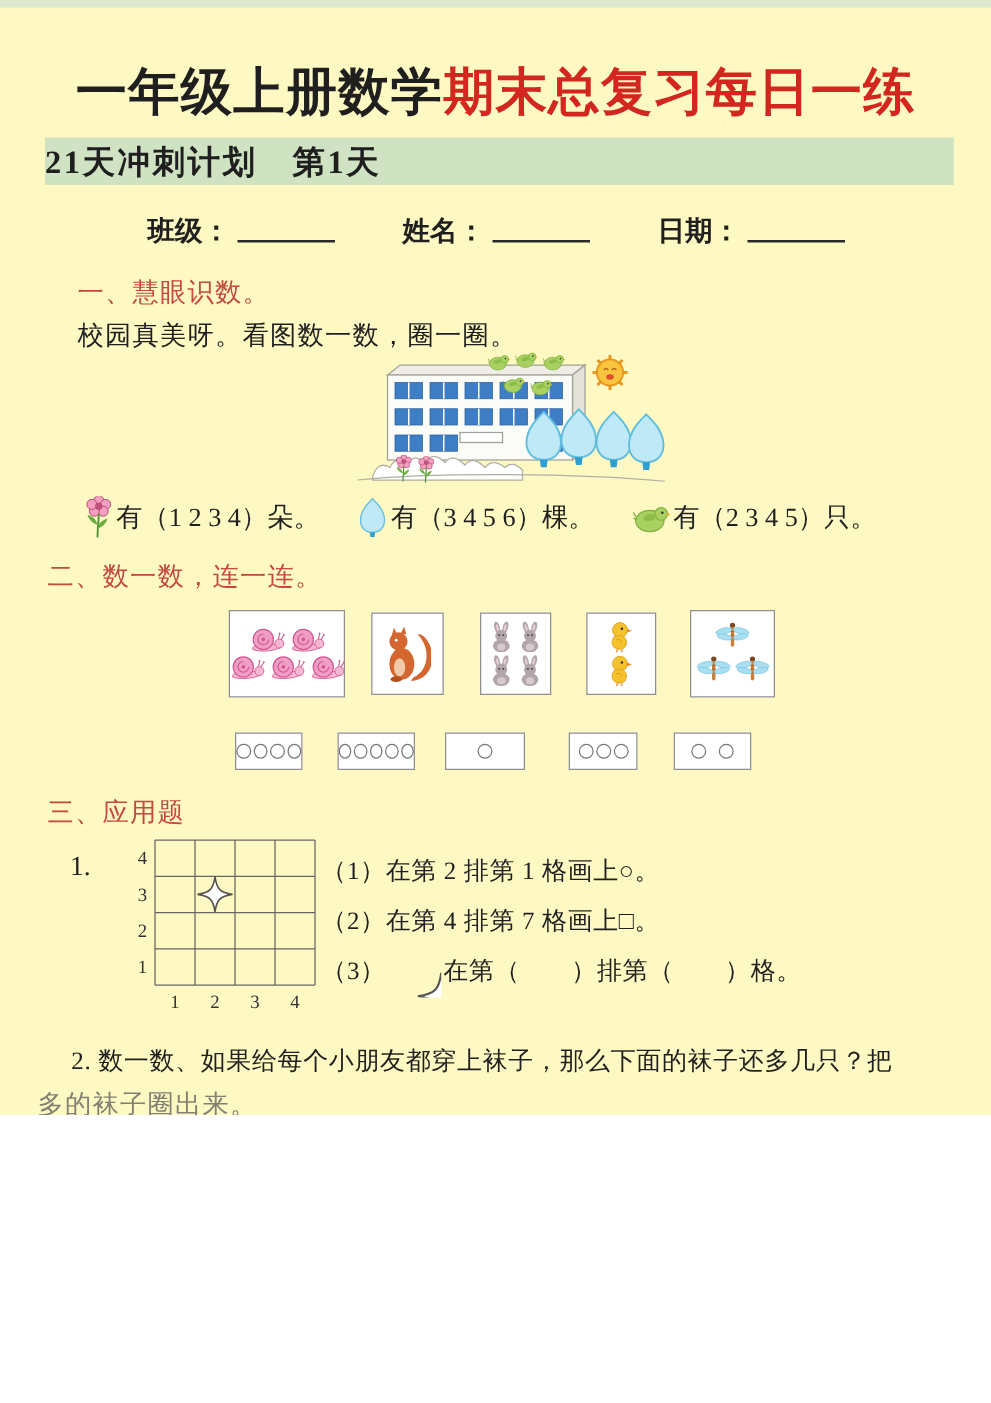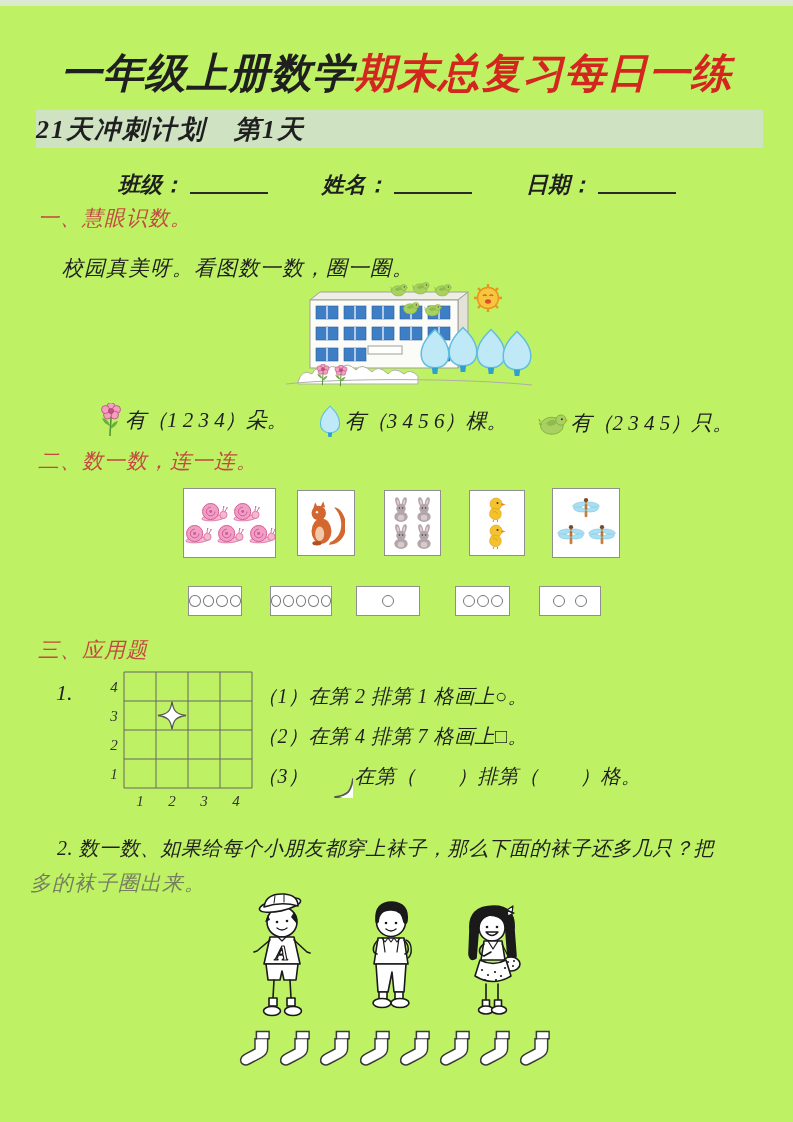--- a/index.html
+++ b/index.html
@@ -1,32 +1,32 @@
 <!DOCTYPE html>
 <html style="--title-red: #d2261f; --heading-red: #c24a42; --banner-green: #cfe3c3; --strip-green: #dcead2;"><head>
 <meta charset="utf-8">
 <style>
   html,body{margin:0;padding:0;background:#fff;}
-  .page{position:relative;width:793px;height:1122px;background:#bef264;overflow:hidden;
-        font-family:"Liberation Serif","DejaVu Serif",serif;color:#1f1f1f;font-style:italic;}
+  .page{position:relative;width:793px;height:892px;background:#fef9c3;overflow:hidden;
+        font-family:"Liberation Serif","DejaVu Serif",serif;color:#1f1f1f;}
   .top-strip{position:absolute;top:0;left:0;width:100%;height:6px;background:var(--strip-green,#dcead2);}
   .title{position:absolute;top:46px;left:0;width:100%;text-align:center;
          font-size:41px;font-weight:bold;letter-spacing:1px;white-space:nowrap;}
   .title .red{color:var(--title-red,#d2261f);}
   .banner{position:absolute;top:110px;left:36px;width:727px;height:38px;
           background:var(--banner-green,#cfe3c3);display:flex;align-items:center;justify-content:flex-start;
           font-size:26px;font-weight:bold;letter-spacing:2px;}
   .fields{position:absolute;top:170px;left:118px;display:flex;font-size:22px;font-weight:bold;}
   .field{margin-right:54px;display:flex;align-items:flex-start;}
   .blank{display:inline-block;width:78px;border-bottom:2px solid #2a2a2a;height:22px;margin-left:6px;}
   .sec-heading{position:absolute;left:38px;color:var(--heading-red,#c24a42);font-size:21px;letter-spacing:1px;}
-  #sec1-heading{top:204px;} #sec2-heading{top:447px;} #sec3-heading{top:636px;}
+  #sec1-heading{top:220px;margin-left:24px;} #sec2-heading{top:447px;} #sec3-heading{top:636px;}
   .intro{position:absolute;left:62px;top:254px;font-size:21px;letter-spacing:1px;}
   .scene{position:absolute;left:280px;top:280px;}
-  .answers{position:absolute;top:391px;left:100px;display:flex;align-items:flex-end;font-size:21px;height:46px;}
+  .answers{position:absolute;top:391px;left:68px;display:flex;align-items:center;font-size:21px;height:46px;}
   .ans{display:flex;align-items:center;margin-right:30px;}
   .ans svg{margin-right:3px;}
   .pic-box{position:absolute;border:1.5px solid #8f8f8f;background:#fff;display:flex;
            flex-direction:column;justify-content:center;align-items:center;gap:2px;box-sizing:border-box;}
   .pb-0{left:183px;top:488px;width:93px;height:70px;}
   .pb-1{left:297px;top:490px;width:58px;height:66px;}
   .pb-2{left:384px;top:490px;width:57px;height:66px;}
   .pb-3{left:469px;top:490px;width:56px;height:66px;}
   .pb-4{left:552px;top:488px;width:68px;height:70px;}
   .pic-row{display:flex;gap:3px;justify-content:center;align-items:center;}

